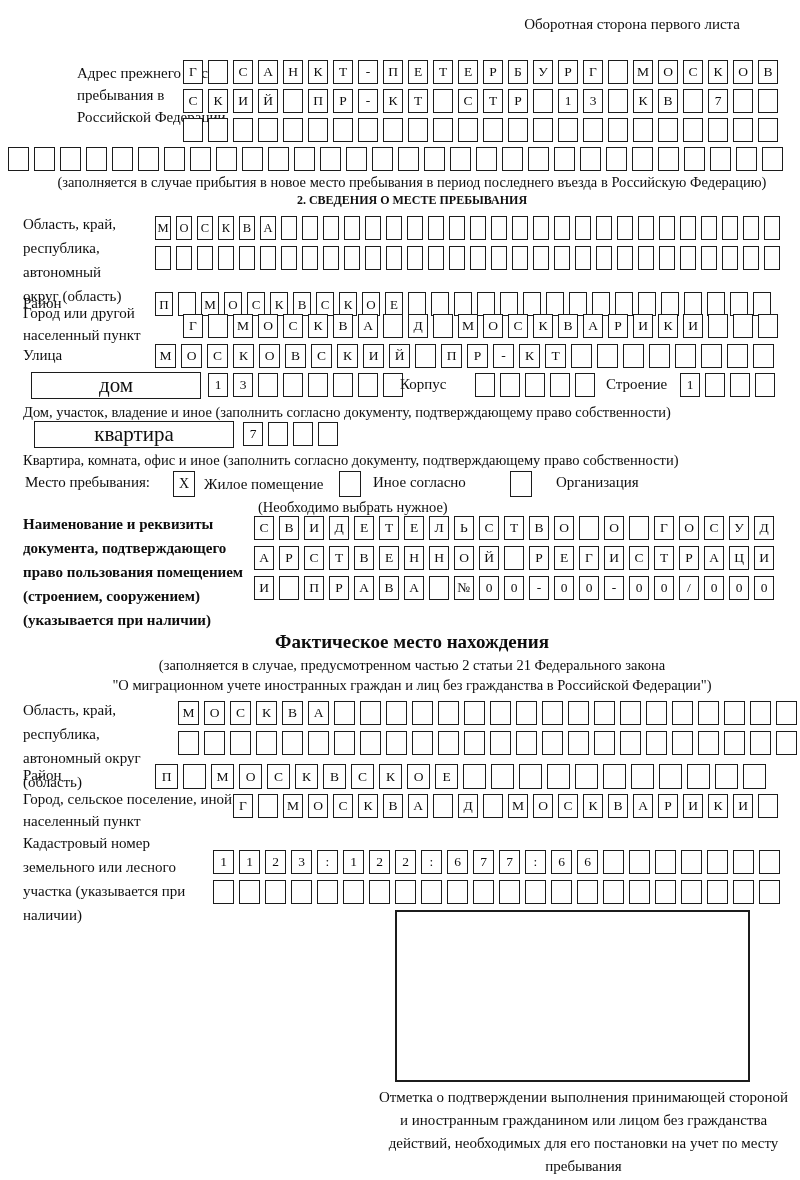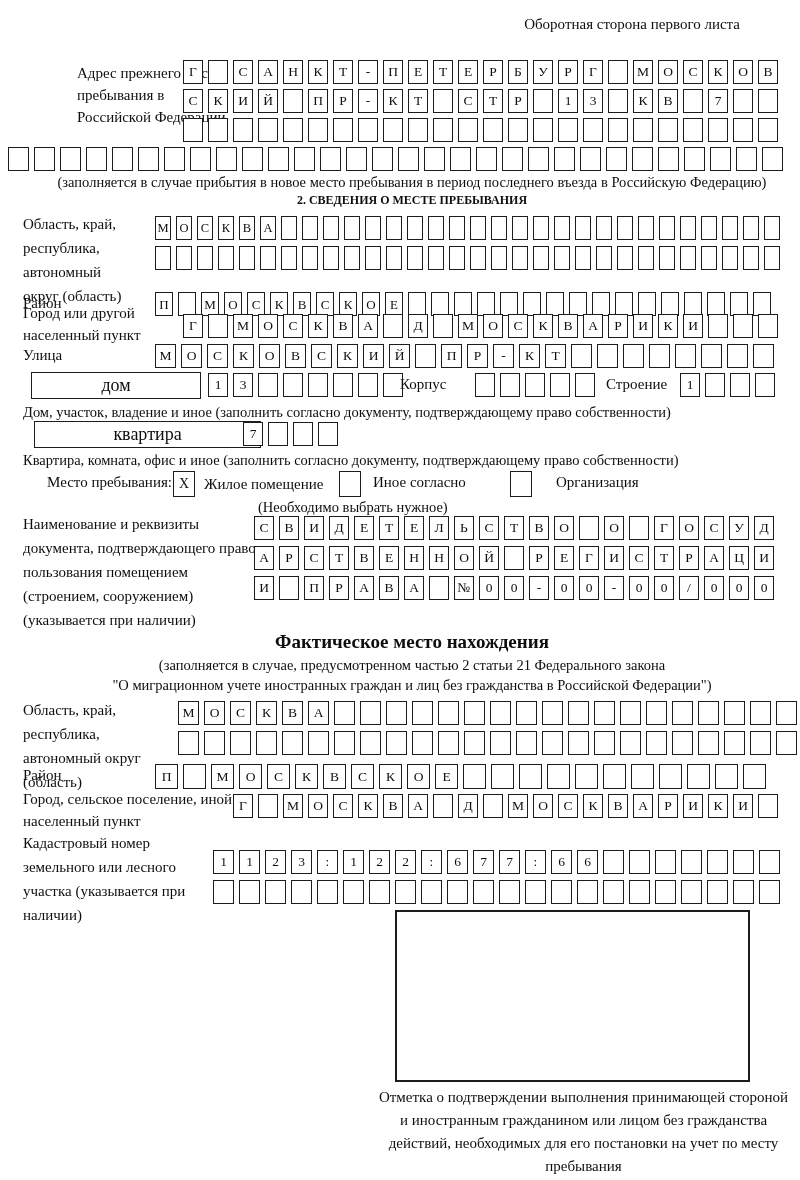--- a/index.html
+++ b/index.html
@@ -19,21 +19,21 @@
     border:1.7px solid #1c1c1c;background:#fff;box-sizing:border-box;
     width:20px;height:24px;margin-right:5px;font-size:13.5px;line-height:1;
   }
   .c16 .cb{width:16px;font-size:12.5px;}
   .c18 .cb{width:18px;font-size:13px;}
   .c21 .cb{width:21px;}
   .c23 .cb{width:23px;height:25px;}
   
   .rectlbl{
     border:1.7px solid #1c1c1c;height:27px;box-sizing:border-box;
-    display:flex;align-items:center;justify-content:center;font-size:18px;background:#fff;
+    display:flex;align-items:center;justify-content:center;font-size:21px;background:#fff;
   }
   
   .ckb{
     display:inline-flex;align-items:center;justify-content:center;
     border:1.7px solid #1c1c1c;width:22px;height:26px;box-sizing:border-box;
     font-size:14px;background:#fff;
   }
   .stamp{
     border:2px solid #1c1c1c;width:355px;height:172px;box-sizing:border-box;background:#fff;
   }
@@ -335,39 +335,39 @@
     </div>
   <div class="abs" style="top:376px;left:606px;">Строение</div>
   <div class="abs cells" style="top:373px;left:680px;">
       <span class="cb">1</span>
       <span class="cb"></span>
       <span class="cb"></span>
       <span class="cb"></span>
     </div>
   <div class="abs note" style="top:404px;left:23px;">Дом, участок, владение и иное (заполнить согласно документу, подтверждающему право собственности)</div>
 
-  <div class="abs rectlbl" style="top:421px;left:34px;width:227px;">квартира</div>
+  <div class="abs rectlbl" style="top:421px;left:34px;width:200px;">квартира</div>
   <div class="abs cells" style="top:422px;left:243px;">
       <span class="cb">7</span>
       <span class="cb"></span>
       <span class="cb"></span>
       <span class="cb"></span>
     </div>
   <div class="abs note" style="top:452px;left:23px;">Квартира, комната, офис и иное (заполнить согласно документу, подтверждающему право собственности)</div>
 
-  <div class="abs" style="top:474px;left:25px;margin-left:22px;">Место пребывания:</div>
+  <div class="abs" style="top:474px;left:25px;">Место пребывания:</div>
   <div class="abs ckb" style="top:471px;left:173px;">X</div>
   <div class="abs" style="top:476px;left:204px;">Жилое помещение</div>
   <div class="abs ckb" style="top:471px;left:339px;"></div>
   <div class="abs" style="top:474px;left:373px;">Иное согласно</div>
   <div class="abs ckb" style="top:471px;left:510px;"></div>
   <div class="abs" style="top:474px;left:556px;">Организация</div>
   <div class="abs note" style="top:499px;left:243px;margin-left:15px;">(Необходимо выбрать нужное)</div>
 
-  <div class="abs lbl" style="top:512px;left:23px;width:240px;line-height:24px;">Наименование и реквизиты документа, подтверждающего право пользования помещением (строением, сооружением) (указывается при наличии)</div>
+  <div class="abs lbl" style="top:512px;left:23px;width:240px;line-height:24px;font-weight:bold;">Наименование и реквизиты документа, подтверждающего право пользования помещением (строением, сооружением) (указывается при наличии)</div>
   <div class="abs cells" style="top:516px;left:254px;">
       <span class="cb">С</span>
       <span class="cb">В</span>
       <span class="cb">И</span>
       <span class="cb">Д</span>
       <span class="cb">Е</span>
       <span class="cb">Т</span>
       <span class="cb">Е</span>
       <span class="cb">Л</span>
       <span class="cb">Ь</span>

